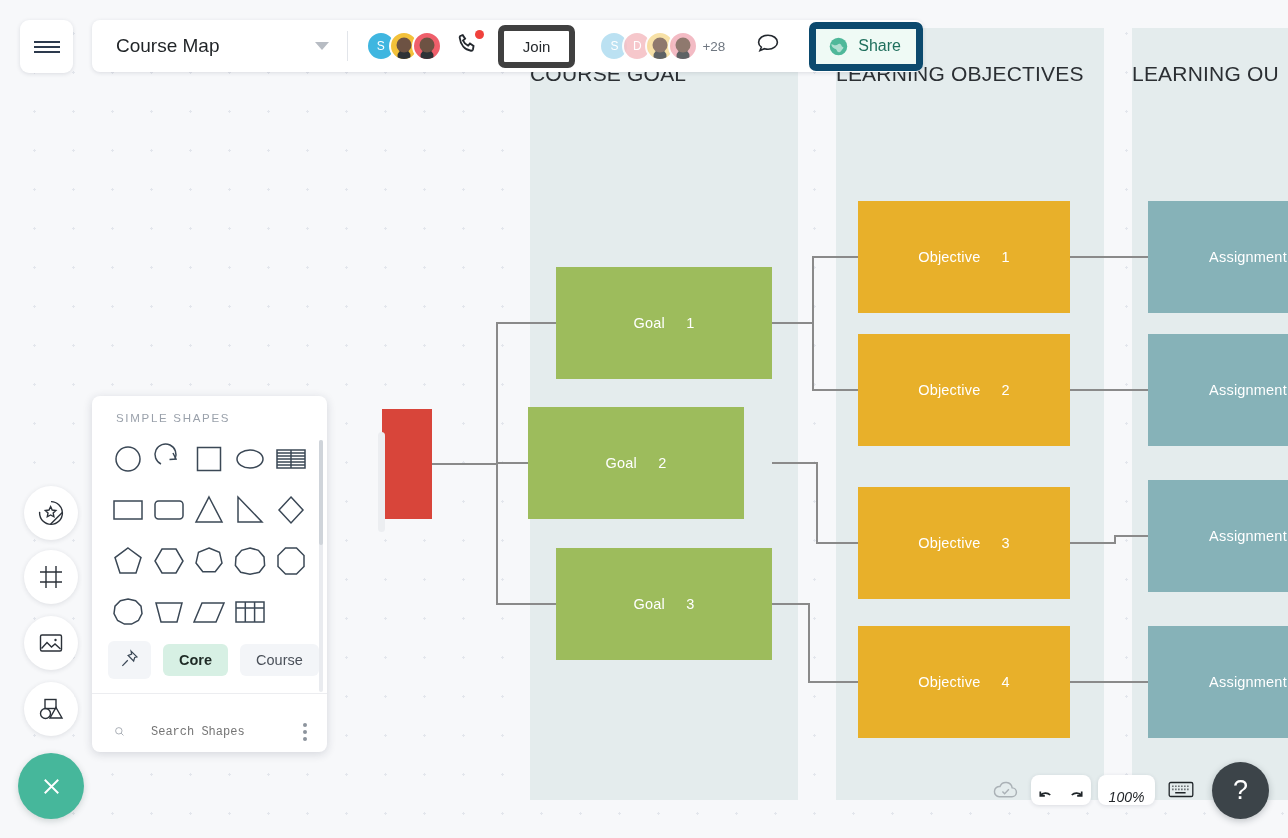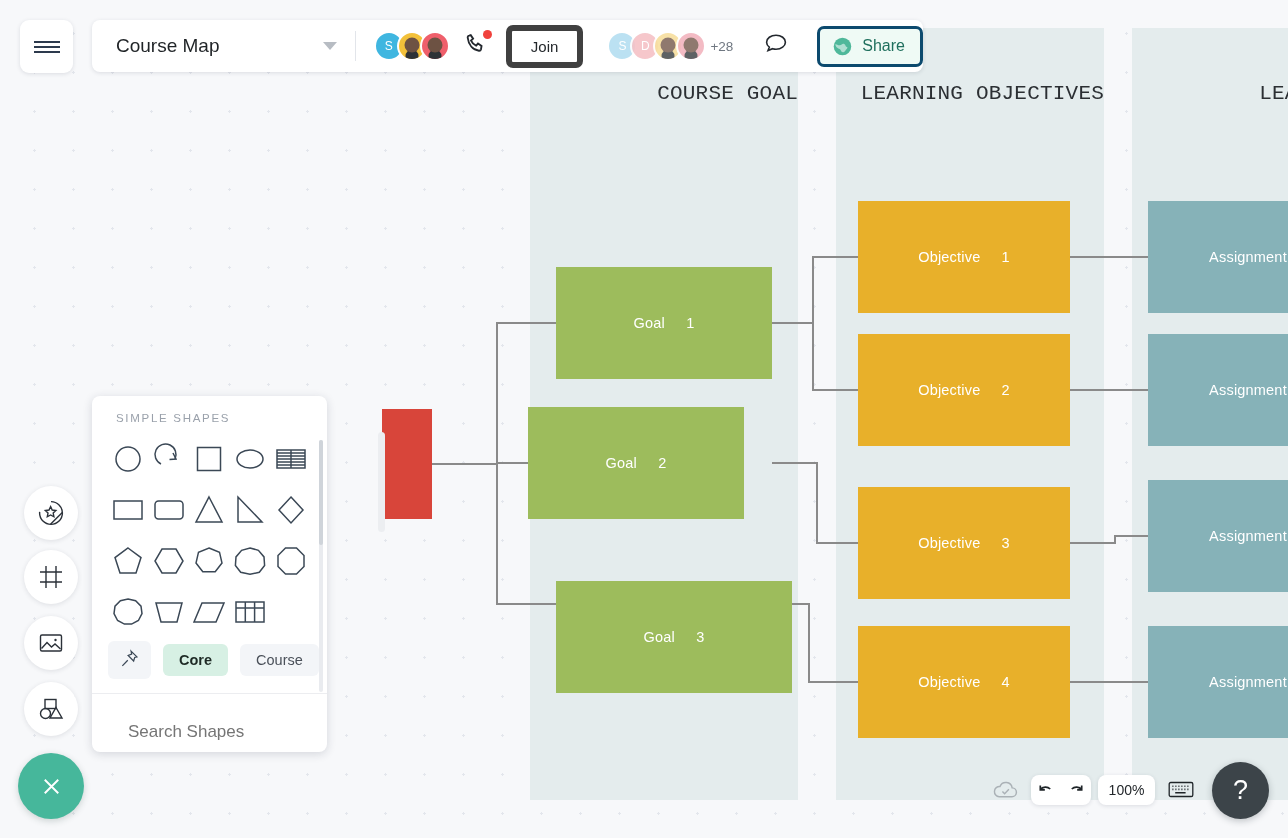--- a/index.html
+++ b/index.html
@@ -25,24 +25,23 @@
     position: absolute;
     background: #e4eced;
     top: 28px;
   }
   .lane-title {
     position: absolute;
     top: 62px;
     font-size: 21px;
     letter-spacing: .2px;
     color: #2b2f33;
-    font-family: Liberation Mono, monospace;
+    font-family: Liberation Sans, sans-serif;
     white-space: nowrap;
-    text-align: right;
-    margin-top: 20px;
+    text-align: left;
   }
 
   
   .node {
     position: absolute;
     display: flex;
     align-items: center;
     justify-content: center;
     color: #ffffff;
     font-size: 14.5px;
@@ -103,21 +102,21 @@
   }
   .join-btn {
     margin-left: 16px; padding: 7px 19px; font-size: 15px; color: #23272b;
     border: 6px solid #404040; border-radius: 7px; background: #fff; cursor: pointer;
   }
   .plus-count { font-size: 13.5px; color: #6f7781; margin-left: 4px; }
   .chat-icon { margin-left: 30px; cursor: pointer; }
   .share-btn {
     margin-left: 28px; display: flex; align-items: center; gap: 9px;
     padding: 7px 15px 7px 12px; font-size: 16px; color: #1f6f5d;
-    background: #effaf5; border: 3px solid #0c4a6e; border-radius: 7px; cursor: pointer;
+    background: #effaf5; border: 7px solid #0c4a6e; border-radius: 7px; cursor: pointer;
   }
 
   
   .rail-btn {
     position: absolute; left: 24px;
     width: 54px; height: 54px; border-radius: 50%;
     background: #fff; box-shadow: 0 1px 5px rgba(30,40,60,.12);
     display: flex; align-items: center; justify-content: center; cursor: pointer;
   }
   #close-fab {
@@ -161,32 +160,32 @@
     padding: 8px 16px; border-radius: 6px; font-size: 14.5px;
     background: #f3f5f8; color: #4a5059; cursor: pointer;
   }
   .tab.icon-tab { padding: 8px 12px; }
   .tab.active { background: #d7f0e4; color: #1e2a25; font-weight: bold; }
   #search-row {
     border-top: 1px solid #ecedf0; height: 76px;
     display: flex; align-items: center; padding: 0 20px 0 22px;
   }
   #search-input {
-    border: 0; outline: 0; font-size: 17px; color: #a6acb5;
-    margin-left: 14px; flex: 1; background: transparent;
-    font-family: Liberation Sans, sans-serif;
+    border: 0; outline: 0; font-size: 12px; color: #a6acb5;
+    margin-left: 26px; flex: 1; background: transparent;
+    font-family: Liberation Mono, monospace;
   }
   .kebab { display: flex; flex-direction: column; gap: 3px; cursor: pointer; }
   .kebab i { width: 4px; height: 4px; border-radius: 50%; background: #8d949d; display: block; }
 
   
   .pill {
     position: absolute; background: #fff; border-radius: 8px;
     box-shadow: 0 1px 4px rgba(30,40,60,.13);
-    display: flex; align-items: center; justify-content: center;
+    display: flex; align-items: flex-end; justify-content: center; font-style: italic;
   }
   #undo-redo { left: 1031px; top: 775px; width: 60px; height: 30px; gap: 12px; }
   #zoom-pill {
     left: 1098px; top: 775px; width: 57px; height: 30px;
     font-size: 14px; color: #23272b; cursor: pointer;
   }
   #cloud-icon { position: absolute; left: 992px; top: 779px; cursor: pointer; }
   #kbd-icon   { position: absolute; left: 1168px; top: 780px; cursor: pointer; }
   #help-fab {
     position: absolute; left: 1212px; top: 762px;
@@ -235,21 +234,21 @@
         <div class="conn h" style="left: 1070px; top: 542px; width: 44px;"></div>
         <div class="conn v" style="left: 1114px; top: 535px; height: 9px;"></div>
         <div class="conn h" style="left: 1114px; top: 535px; width: 34px;"></div>
         <div class="conn h" style="left: 1070px; top: 681px; width: 46px;"></div>
         <div class="conn h" style="left: 1116px; top: 681px; width: 32px;"></div>
       </div>
     <div id="nodes">
         <div class="node red" style="left: 382px; top: 409px; width: 50px; height: 110px;"></div>
         <div class="node green" style="left: 556px; top: 267px; width: 216px; height: 112px;">Goal     1</div>
         <div class="node green" style="left: 528px; top: 407px; width: 216px; height: 112px;">Goal     2</div>
-        <div class="node green" style="left: 556px; top: 581px; width: 236px; height: 112px;">Goal     3</div>
+        <div class="node green" style="left: 556px; top: 548px; width: 216px; height: 112px;">Goal     3</div>
         <div class="node orange" style="left: 858px; top: 201px; width: 212px; height: 112px;">Objective     1</div>
         <div class="node orange" style="left: 858px; top: 334px; width: 212px; height: 112px;">Objective     2</div>
         <div class="node orange" style="left: 858px; top: 487px; width: 212px; height: 112px;">Objective     3</div>
         <div class="node orange" style="left: 858px; top: 626px; width: 212px; height: 112px;">Objective     4</div>
         <div class="node teal" style="left: 1148px; top: 201px; width: 200px; height: 112px;">Assignment</div>
         <div class="node teal" style="left: 1148px; top: 334px; width: 200px; height: 112px;">Assignment</div>
         <div class="node teal" style="left: 1148px; top: 480px; width: 200px; height: 112px;">Assignment</div>
         <div class="node teal" style="left: 1148px; top: 626px; width: 200px; height: 112px;">Assignment</div>
       </div>
     <div id="lane-titles">

